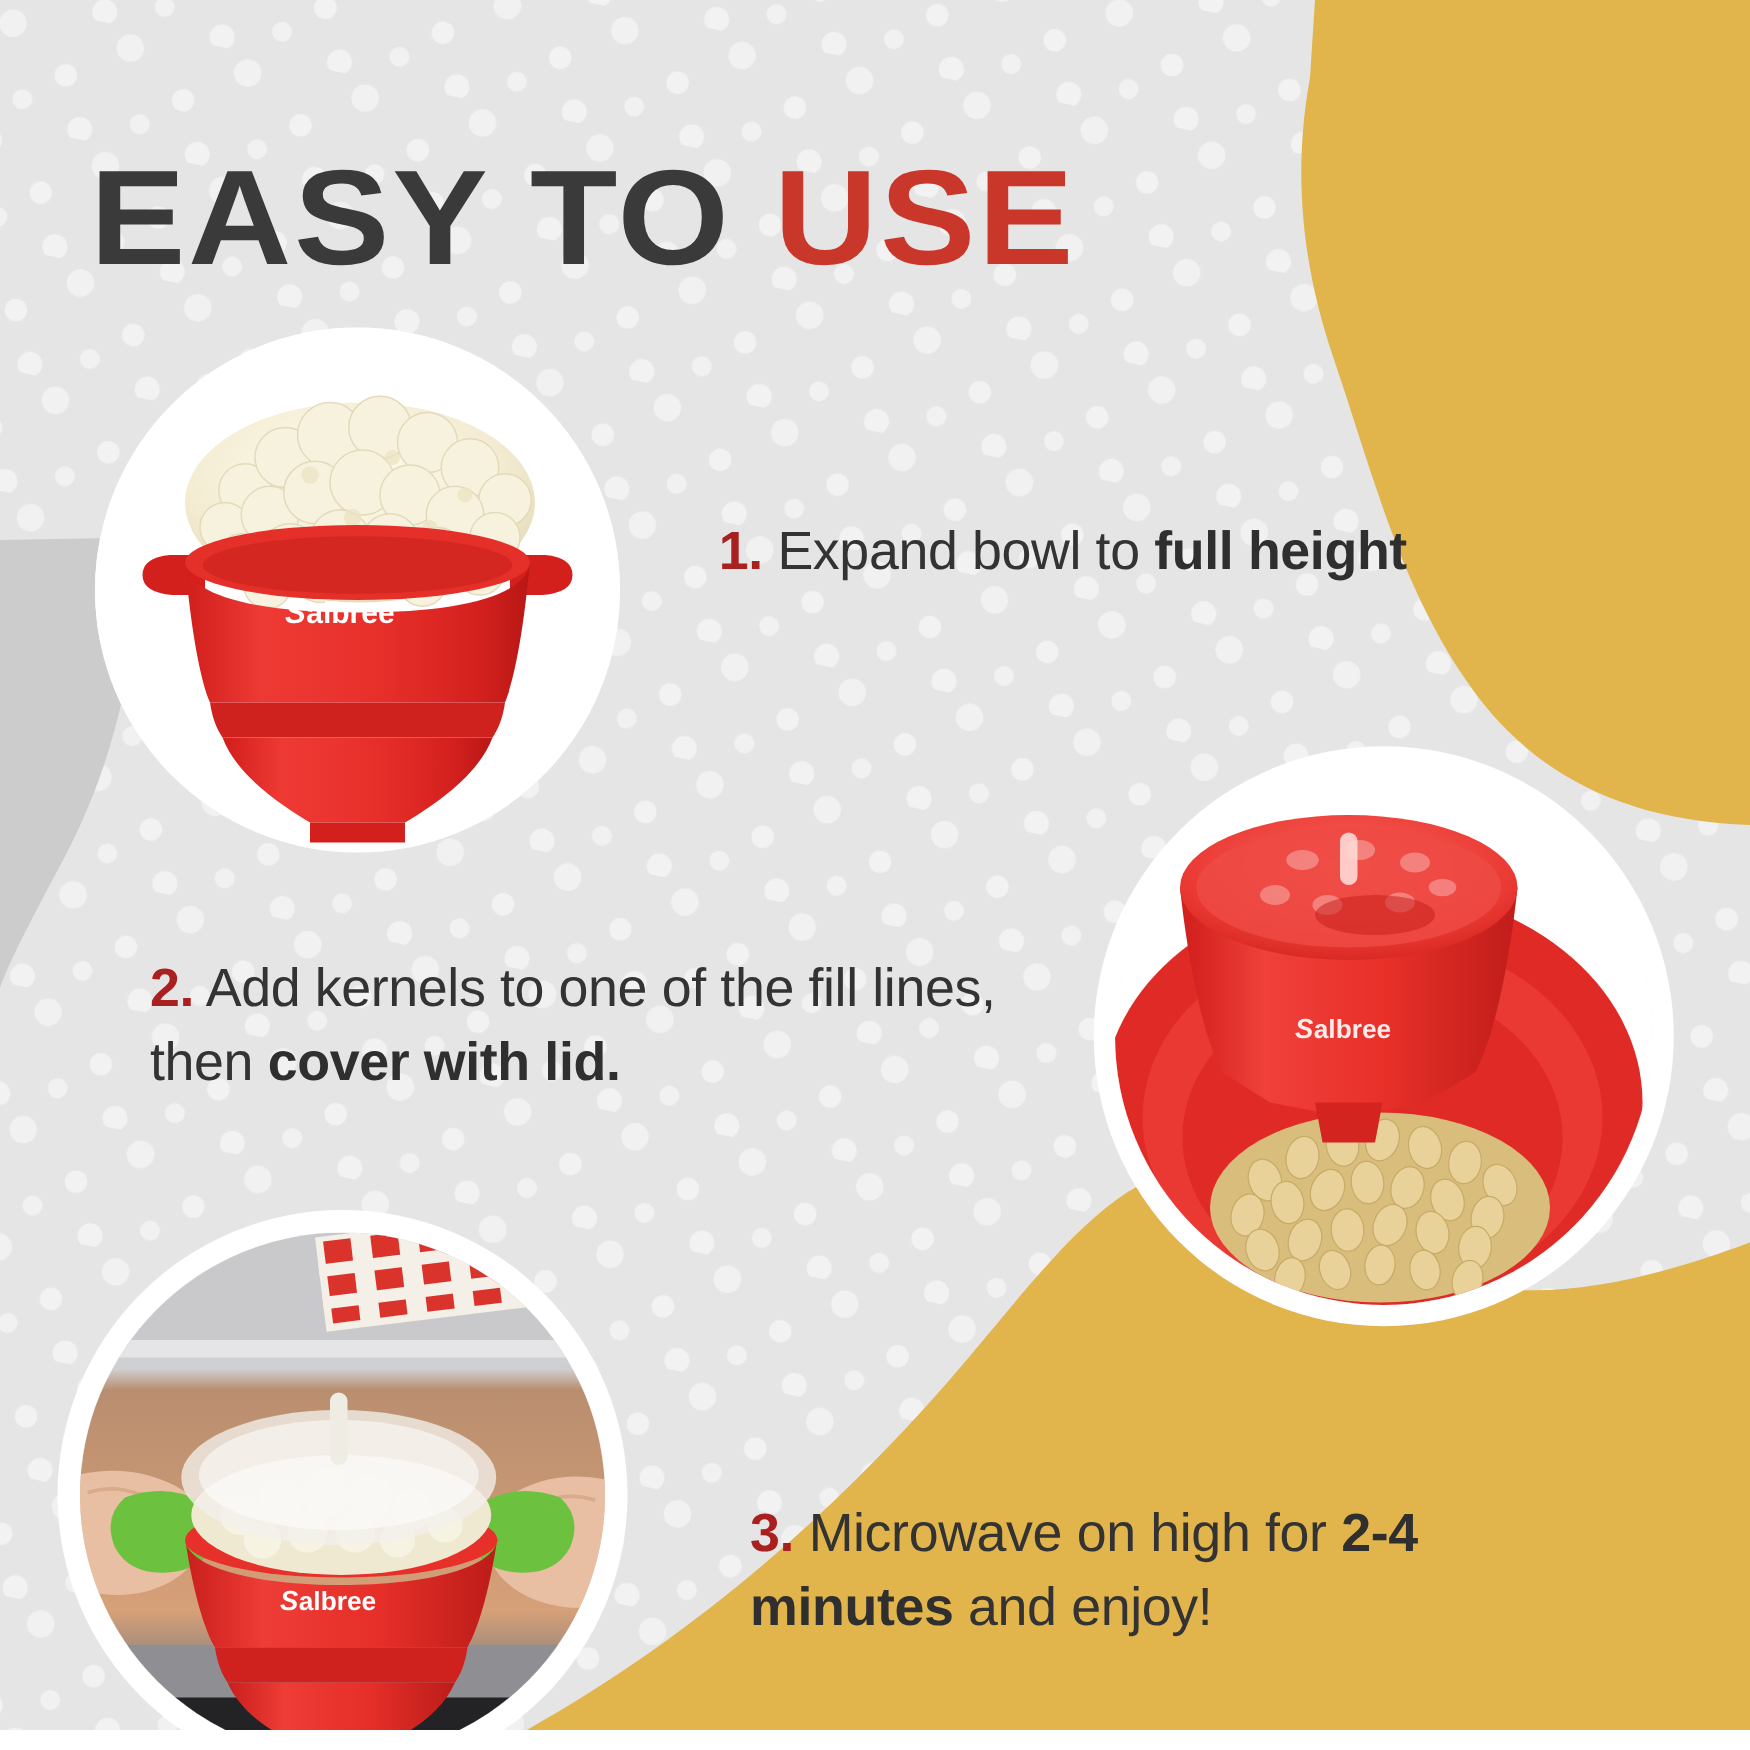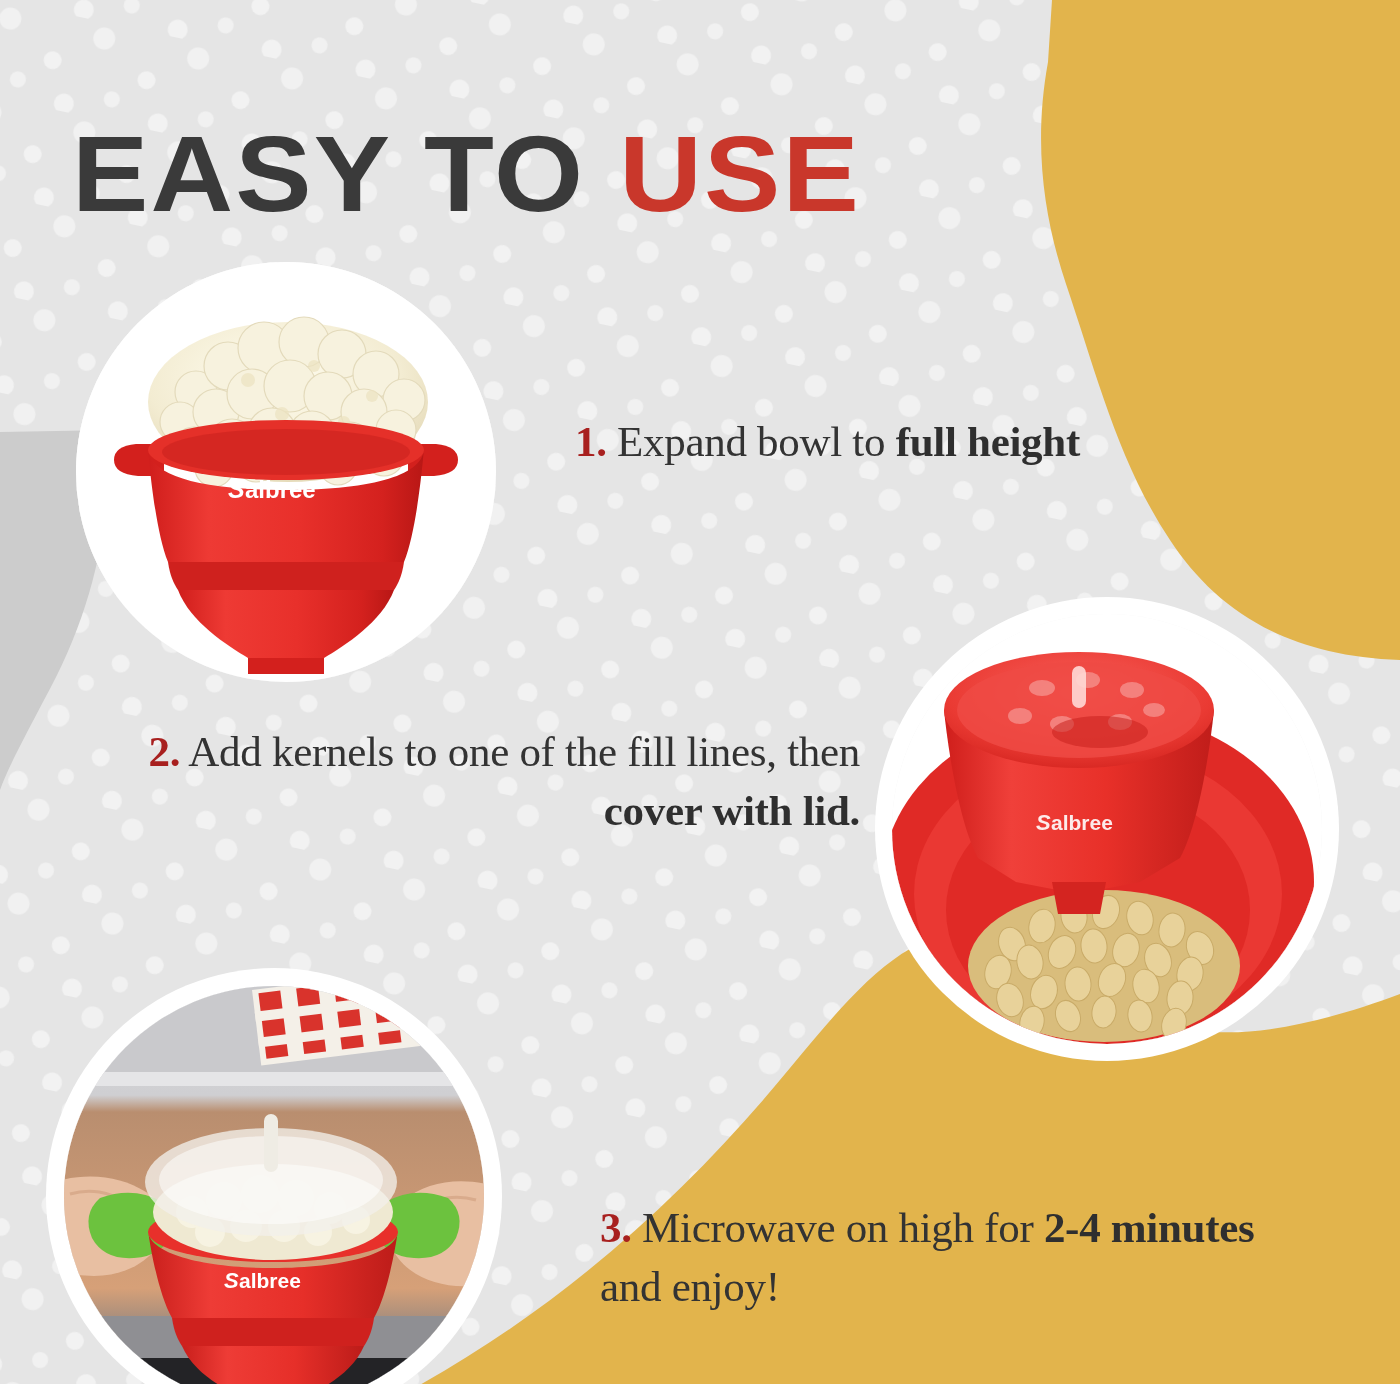--- a/index.html
+++ b/index.html
@@ -47,21 +47,21 @@
     transform: scaleX(1.06);
     transform-origin: left top;
   }
   #title .t-dark { color: #3a3a3a; }
   #title .t-red  { color: #c9372b; }
 
   
   .step-text {
     position: absolute;
     color: #333333;
-    font-family: Liberation Serif, serif;
+    font-family: Liberation Sans, sans-serif;
     font-size: 43px;
     font-weight: 400;
     line-height: 1.38;
     letter-spacing: -0.3px;
   }
   .step-num {
     color: #a8201f;
     font-weight: 700;
   }
   .em {
@@ -70,23 +70,22 @@
   }
 
   #step1-text {
     left: 575px;
     top: 412px;
     width: 700px;
     text-align: left;
   }
   #step2-text {
     left: 120px;
-    top: 722px;
+    top: 762px;
     width: 740px;
-    text-align: right;
   }
   #step3-text {
     left: 600px;
     top: 1198px;
     width: 680px;
   }
 
   
   .photo {
     position: absolute;

